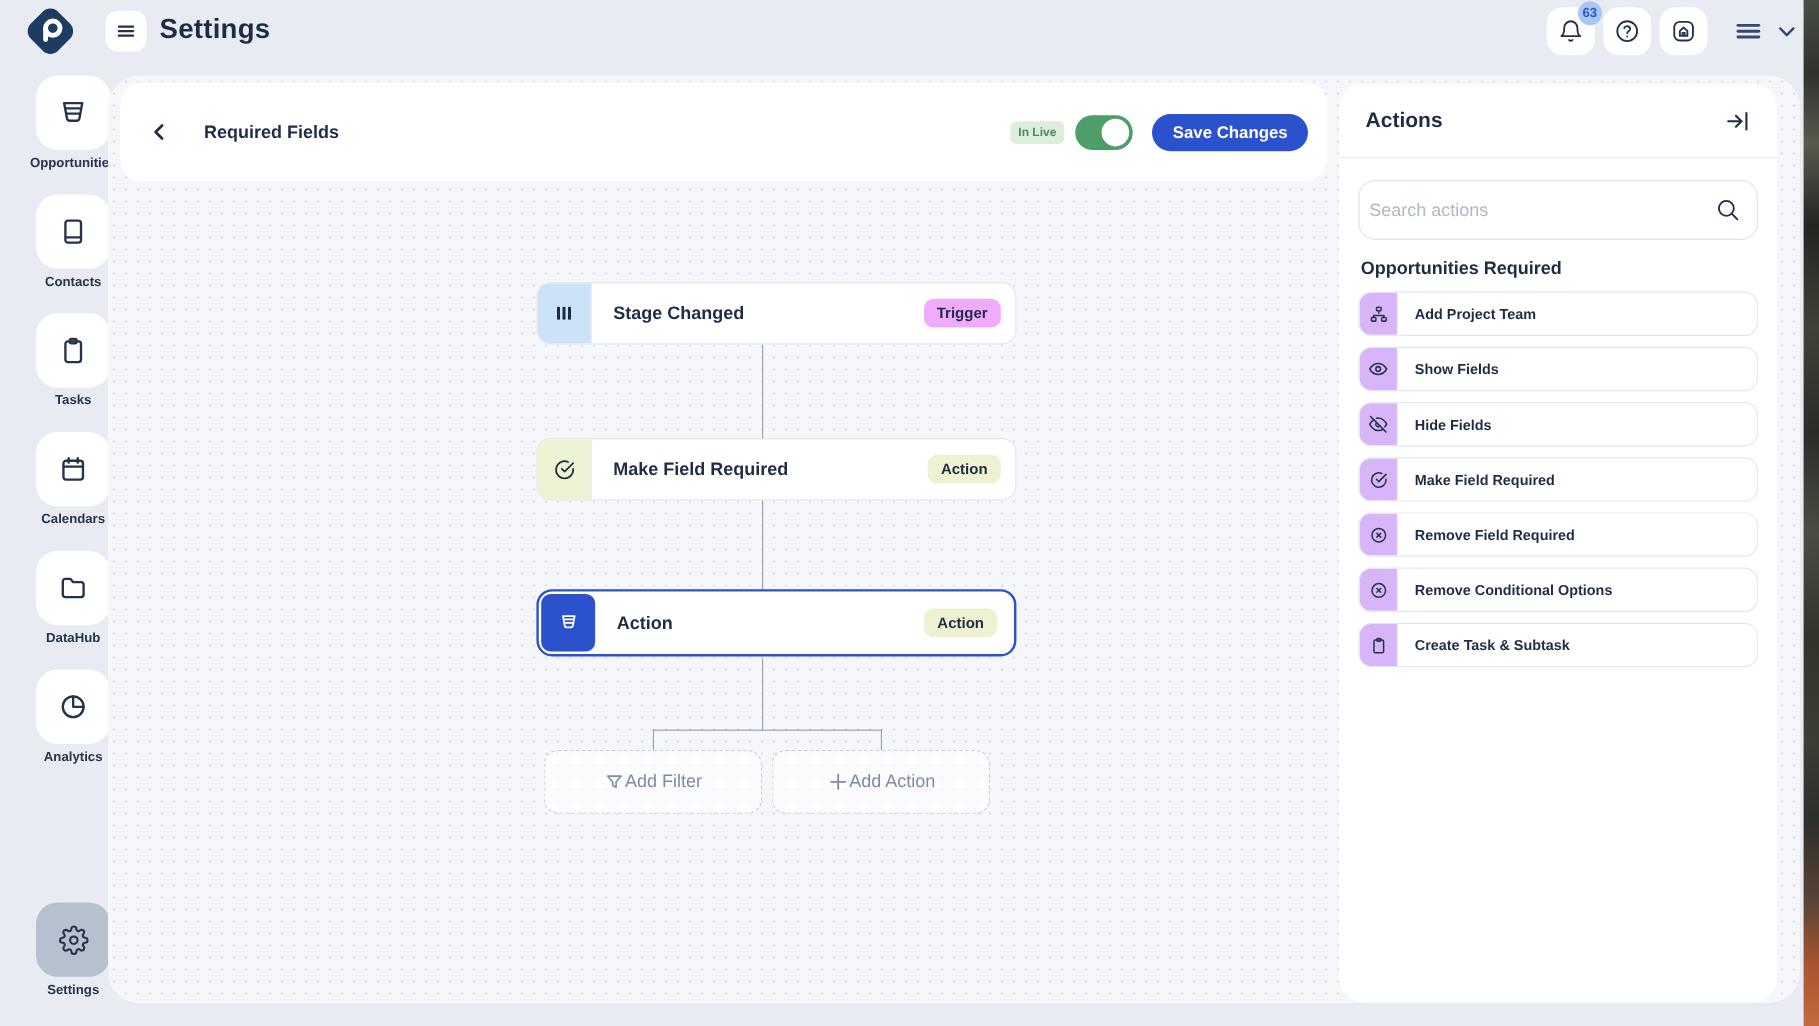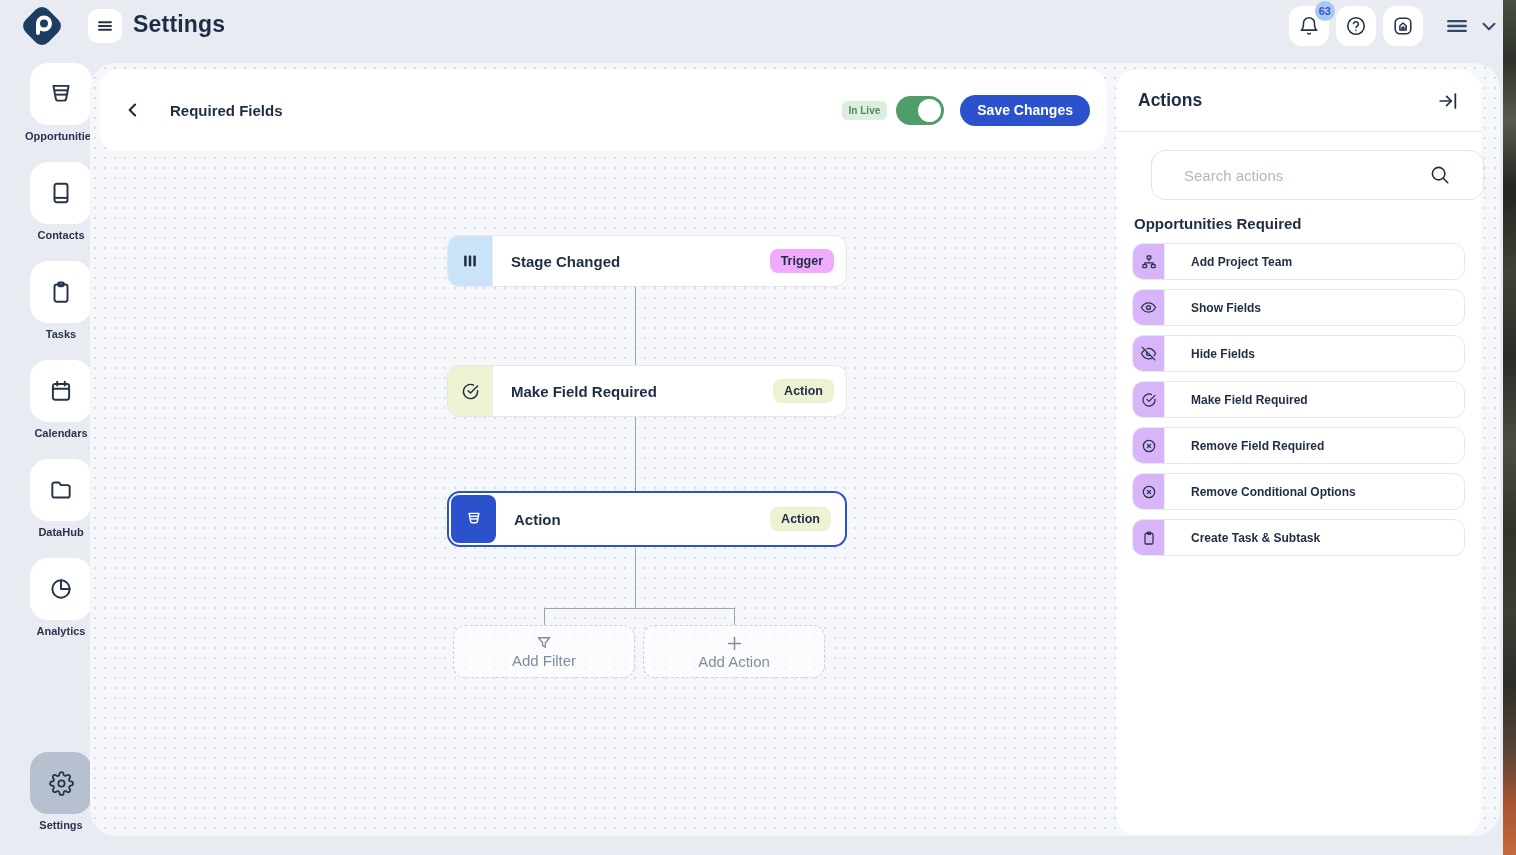--- a/index.html
+++ b/index.html
@@ -100,54 +100,53 @@
   .node-selected {
     border:2px solid #2b52cc; height:56px; border-radius:13px; padding:2px; overflow:visible;
   }
   .node-selected .node-icon {
     background:#2b52cc; color:#fff; border-radius:8px; border-right:none; height:100%;
   }
   .add-btn {
     position:absolute; width:182px; height:53px; border-radius:12px;
     border:1.5px dashed #c8d1de; background:rgba(255,255,255,0.65);
     display:flex; align-items:center; justify-content:center; gap:0;
-    color:#7e8ca3; font-size:15px; cursor:pointer;flex-direction:column;
+    color:#7e8ca3; font-size:15px; cursor:pointer;
   }
 
   
   .actions-panel {
     position:absolute; left:1116px; top:70px; width:365px; height:765px;
     background:#fff; border-radius:20px;
   }
   .panel-header {
     height:62px; display:flex; align-items:center; padding:0 22px;
     border-bottom:1px solid #e7eaef;
   }
   .panel-title { font-size:17.5px; font-weight:800; color:#1e2c44; }
   .collapse-btn { margin-left:auto; color:#1e2c44; cursor:pointer; display:flex; }
   .search-wrap { margin:18px 16px 0; position:relative; }
   .search-input {
     width:100%; height:50px; border:1px solid #e0e4eb; border-radius:14px;
-    padding:0 46px 0 32px; font-size:15px; color:#1e2c44; outline:none; background:#fff;
+    padding:0 46px 0 8px; font-size:15px; color:#1e2c44; outline:none; background:#fff;
     font-family:"Liberation Sans", sans-serif;
-    margin-left:19px;
   }
   .search-input::placeholder { color:#aeb8c6; }
   .search-icon { position:absolute; right:14px; top:14px; color:#1e2c44; }
   .section-title { margin:15px 16px 11px 18px; font-size:15px; font-weight:800; color:#1e2c44; }
   .action-item {
     margin:0 16px 9px; height:37px; border:1px solid #e4e8ef; border-radius:11px;
     display:flex; align-items:center; cursor:pointer; overflow:hidden; background:#fff;
   }
   .action-icon-box {
     width:32px; align-self:stretch; background:#d8b4f8; color:#27344b;
     display:flex; align-items:center; justify-content:center;
     border-right:1px solid #eceef2; flex:none;
   }
-  .action-label { margin-left:26px; font-size:12px; font-weight:800; color:#1e2c44; }
+  .action-label { margin-left:14px; font-size:12px; font-weight:800; color:#1e2c44; }
 
   
   .photo-strip {
     position:absolute; left:1503px; top:0; width:13px; height:855px;
     background:linear-gradient(180deg,
       #4a4f45 0%, #2f332b 7%, #565b4e 14%, #23261f 22%, #3e4237 32%,
       #2a2d26 42%, #494d42 52%, #30342b 62%, #3a3e34 72%, #2c2f28 80%,
       #5b4436 88%, #a85532 94%, #c46a3f 100%);
   }
 </style>

